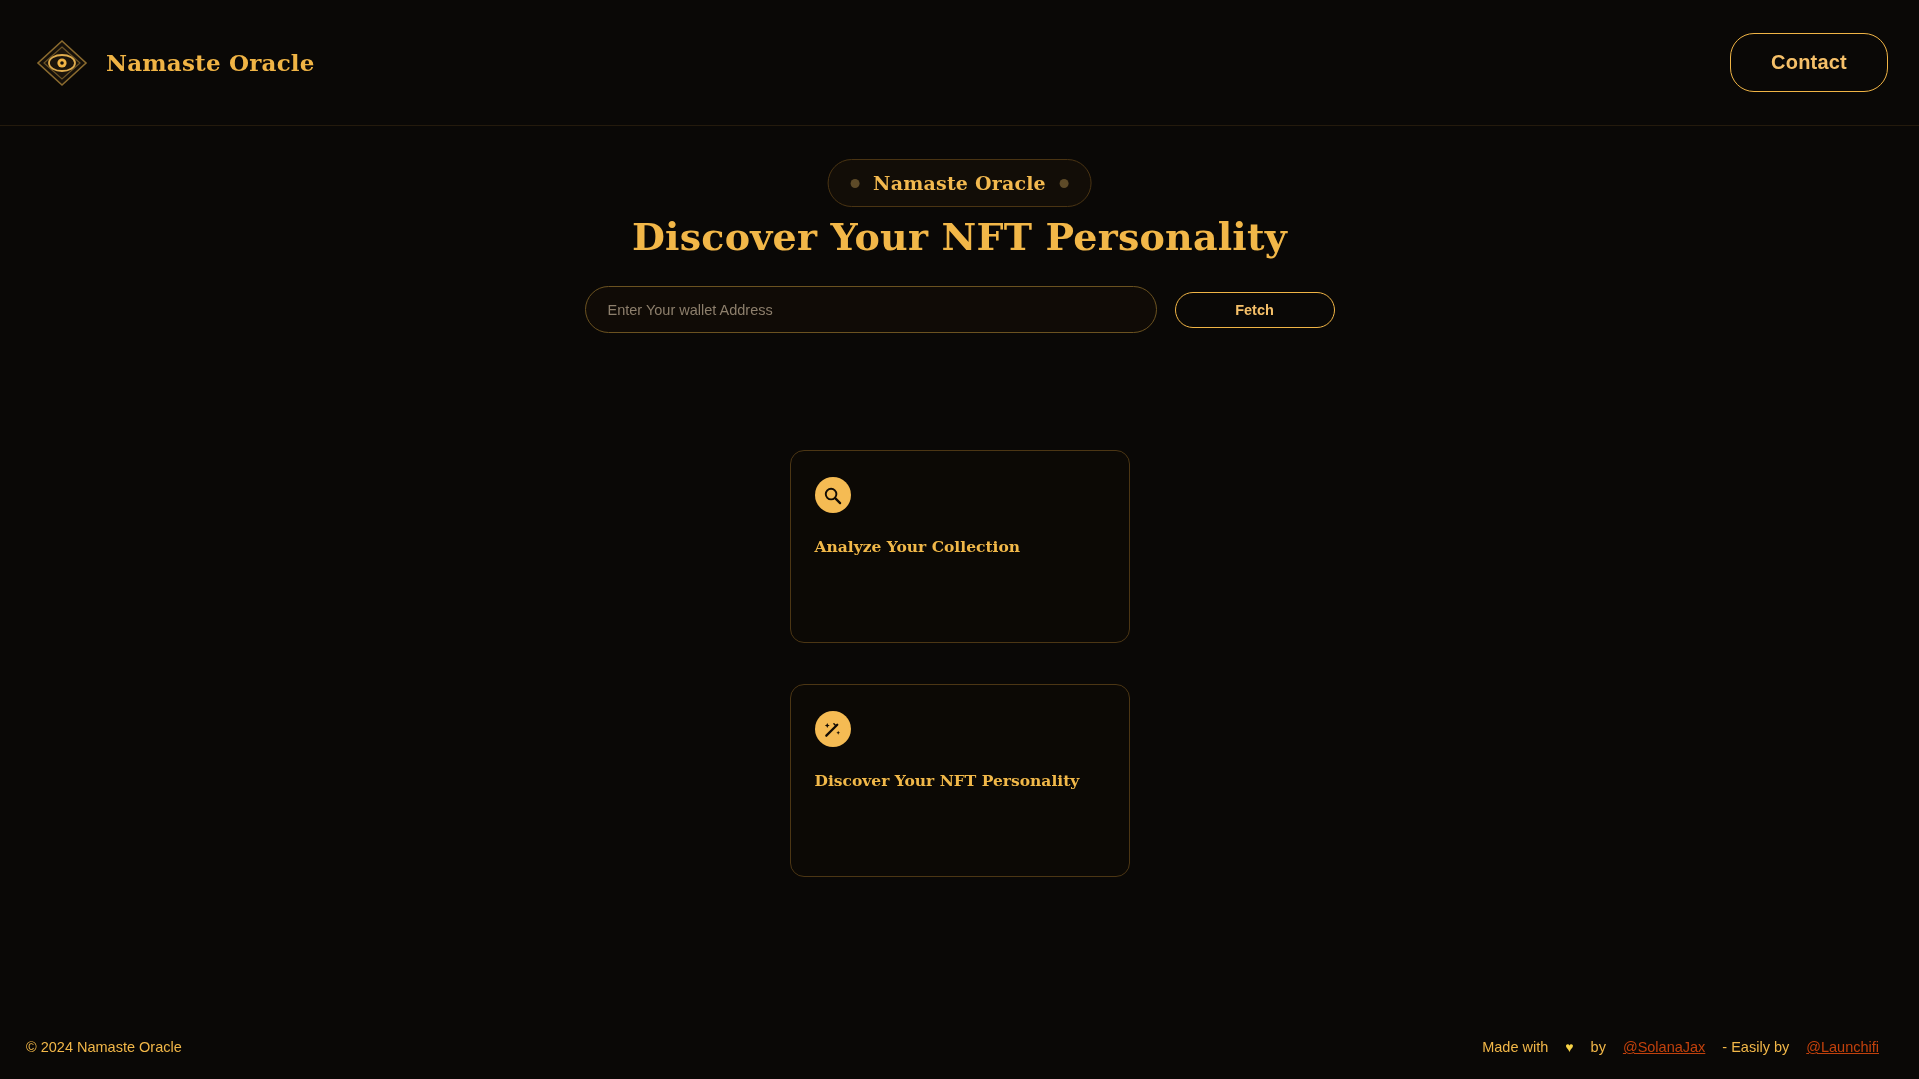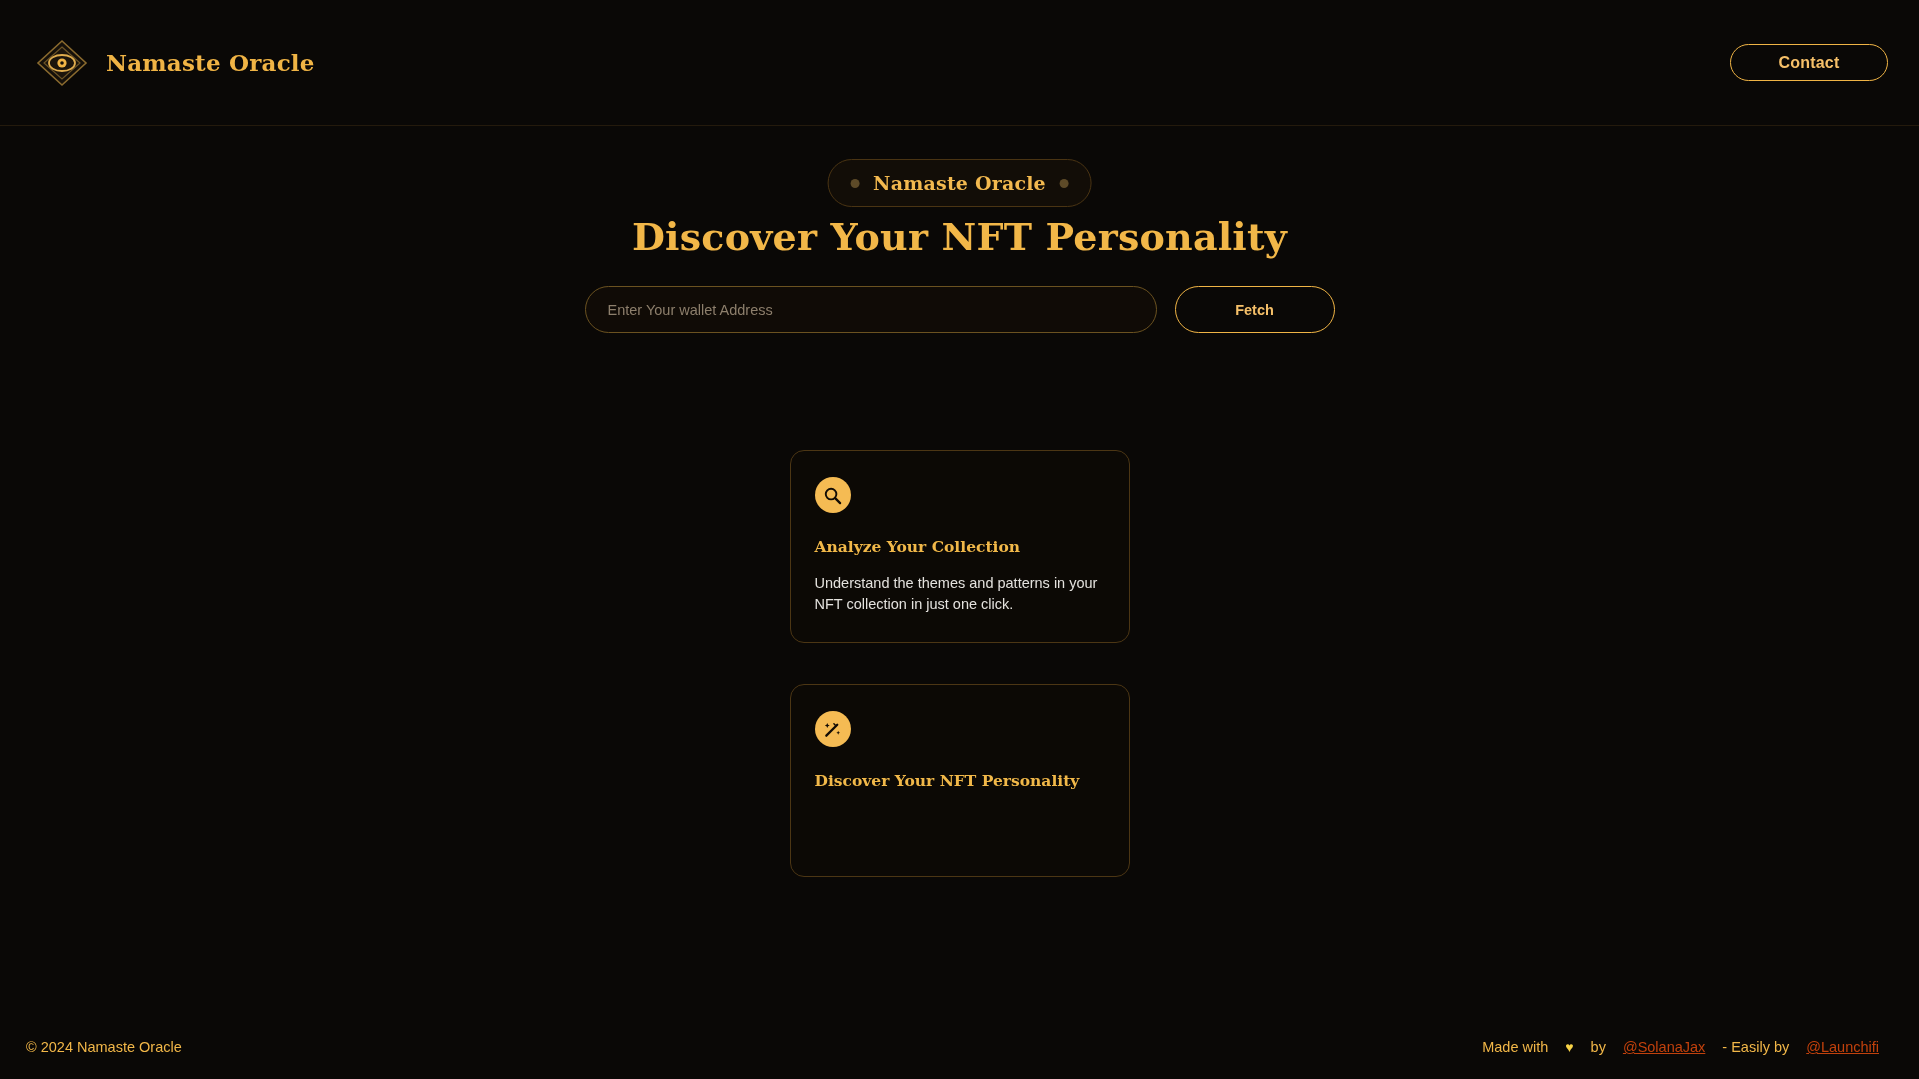--- a/index.html
+++ b/index.html
@@ -39,26 +39,26 @@
   }
   .brand-name {
     font-family: "DejaVu Serif", serif;
     font-weight: bold;
     font-size: 23px;
     letter-spacing: 0.2px;
     color: #f0b445;
   }
   .contact-btn {
     width: 158px;
-    height: 37px;
+    height: 59px;
     border-radius: 24px;
     border: 1px solid #f0b445;
     background: transparent;
     color: #f6c069;
-    font-size: 16px;
+    font-size: 20px;
     font-weight: bold;
     font-family: "Liberation Sans", sans-serif;
     cursor: pointer;
     letter-spacing: 0.2px;
   }
 
   
   .main {
     flex: 1 1 auto;
     position: relative;
@@ -123,21 +123,21 @@
     background: #100b06;
     color: #e8d9c0;
     font-size: 14.5px;
     font-family: "Liberation Sans", sans-serif;
     padding: 0 22px;
     outline: none;
   }
   .wallet-input::placeholder { color: #8d7f6c; }
   .fetch-btn {
     width: 160px;
-    height: 47px;
+    height: 36px;
     border-radius: 24px;
     border: 1px solid #f0b445;
     background: transparent;
     color: #f6c069;
     font-size: 14.5px;
     font-weight: bold;
     font-family: "Liberation Sans", sans-serif;
     cursor: pointer;
   }
 
@@ -245,21 +245,20 @@
   <div class="cards">
 
     <div class="card">
       <div class="card-icon">
         <svg width="19" height="19" viewBox="0 0 20 20" aria-hidden="true">
           <circle cx="8.5" cy="8.5" r="5.6" fill="none" stroke="#120c05" stroke-width="2"></circle>
           <line x1="12.8" y1="12.8" x2="18" y2="18" stroke="#120c05" stroke-width="2.4" stroke-linecap="round"></line>
         </svg>
       </div>
       <div class="card-title">Analyze Your Collection</div>
-      <div class="card-desc">Understand the themes and patterns in your NFT collection in just one click.</div>
     </div>
 
     <div class="card">
       <div class="card-icon">
         <svg width="19" height="19" viewBox="0 0 20 20" aria-hidden="true">
           <line x1="3.5" y1="16.5" x2="15" y2="5" stroke="#120c05" stroke-width="2.4" stroke-linecap="round"></line>
           <line x1="11.5" y1="4" x2="13.5" y2="6" stroke="#120c05" stroke-width="1.6" stroke-linecap="round"></line>
           <path d="M4.5 3.2 L5.3 5 L7.1 5.8 L5.3 6.6 L4.5 8.4 L3.7 6.6 L1.9 5.8 L3.7 5 Z" fill="#120c05"></path>
           <path d="M16 11.4 L16.6 12.8 L18 13.4 L16.6 14 L16 15.4 L15.4 14 L14 13.4 L15.4 12.8 Z" fill="#120c05"></path>
         </svg>

